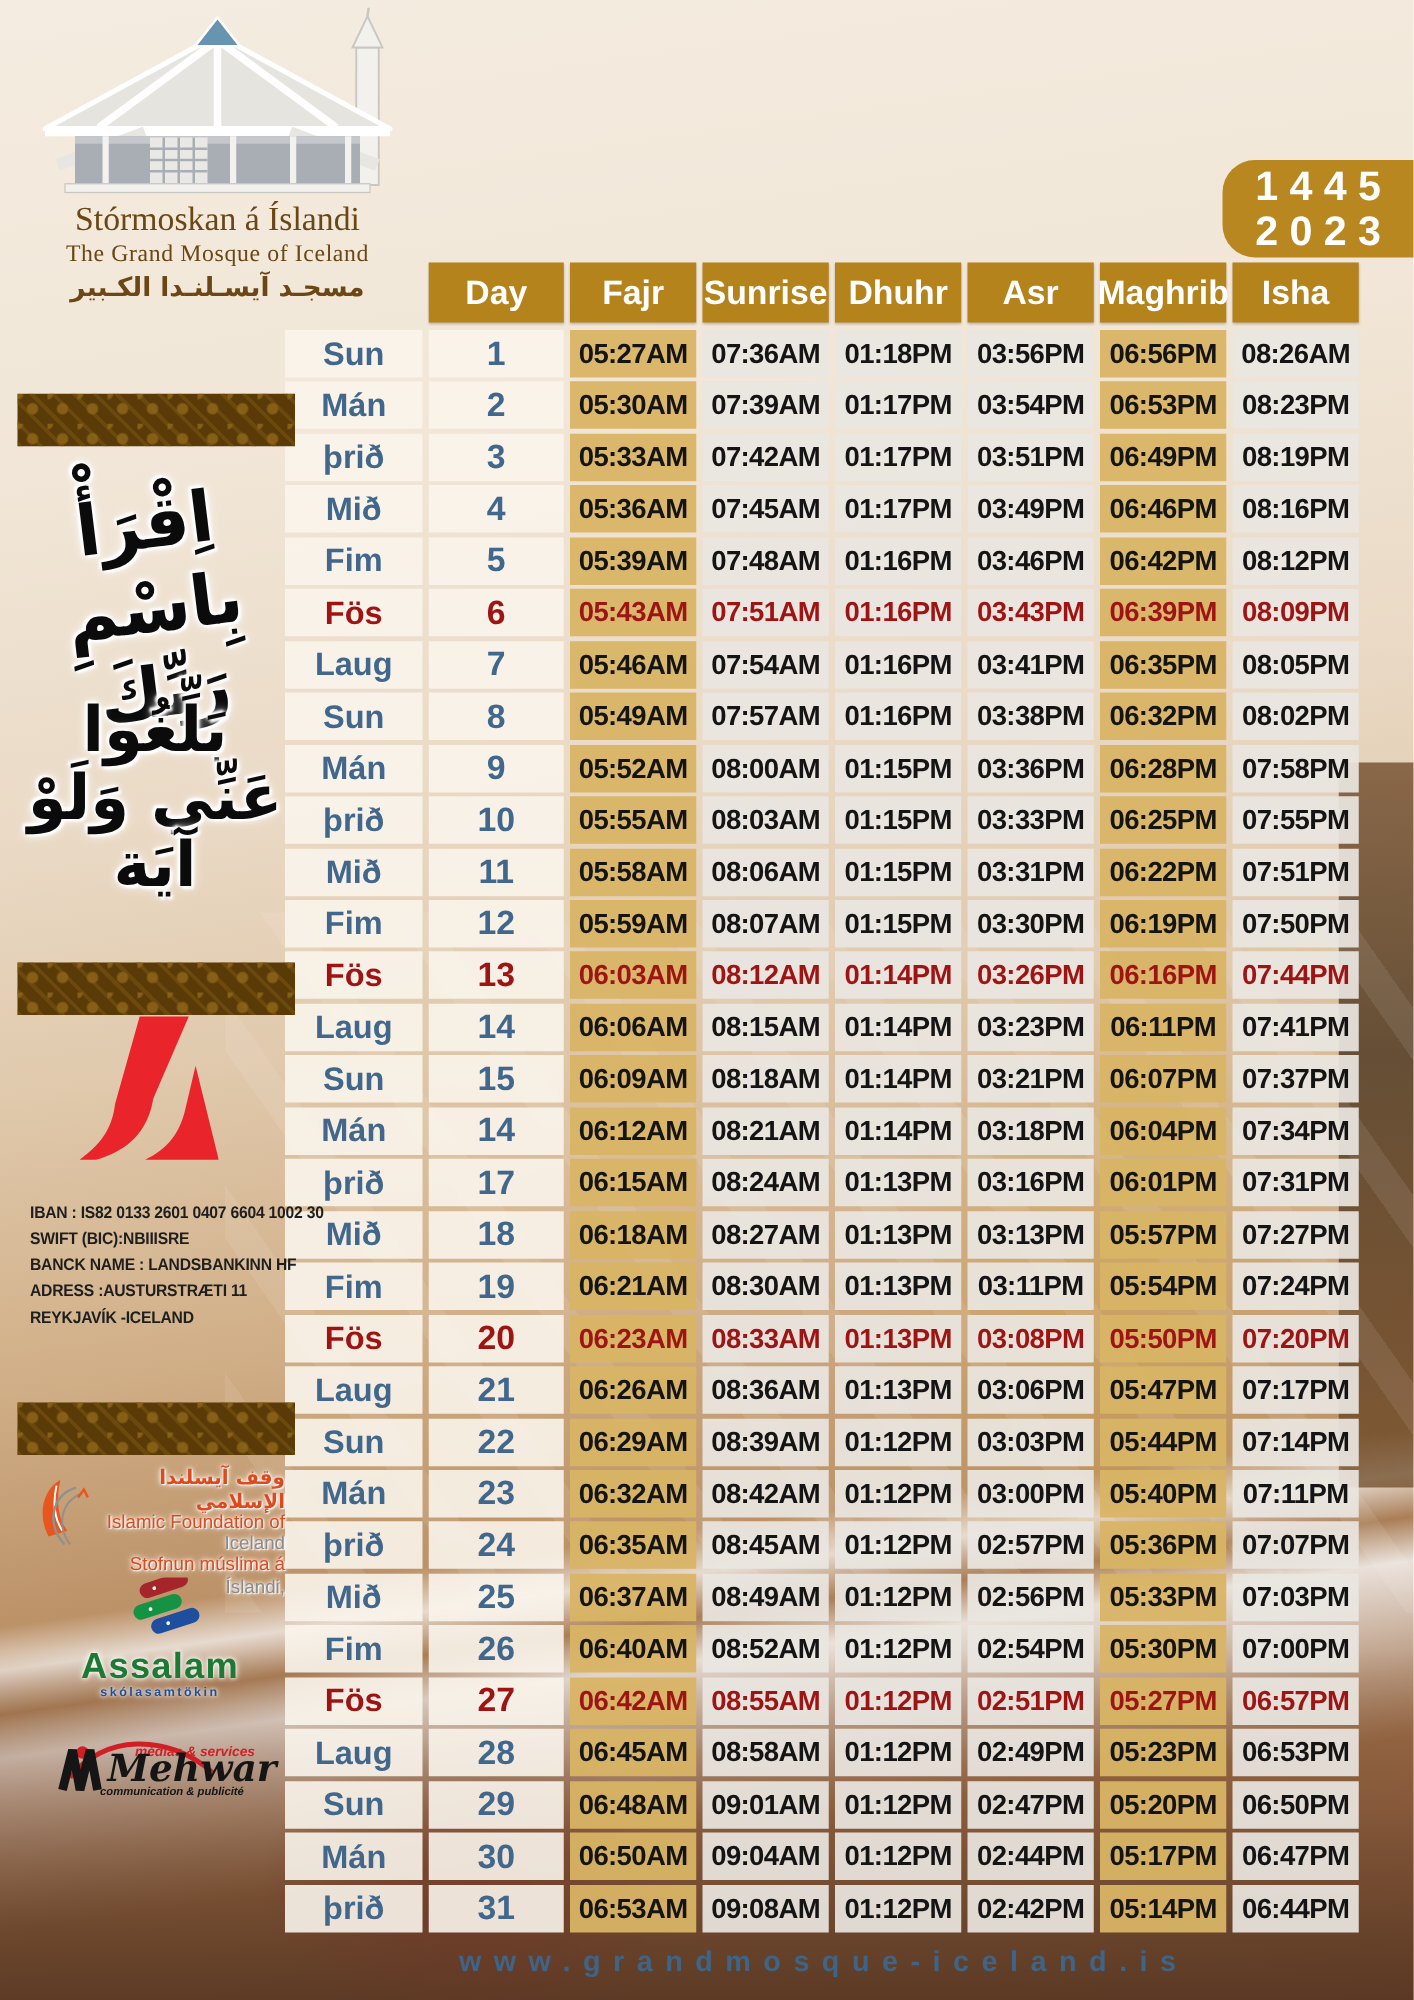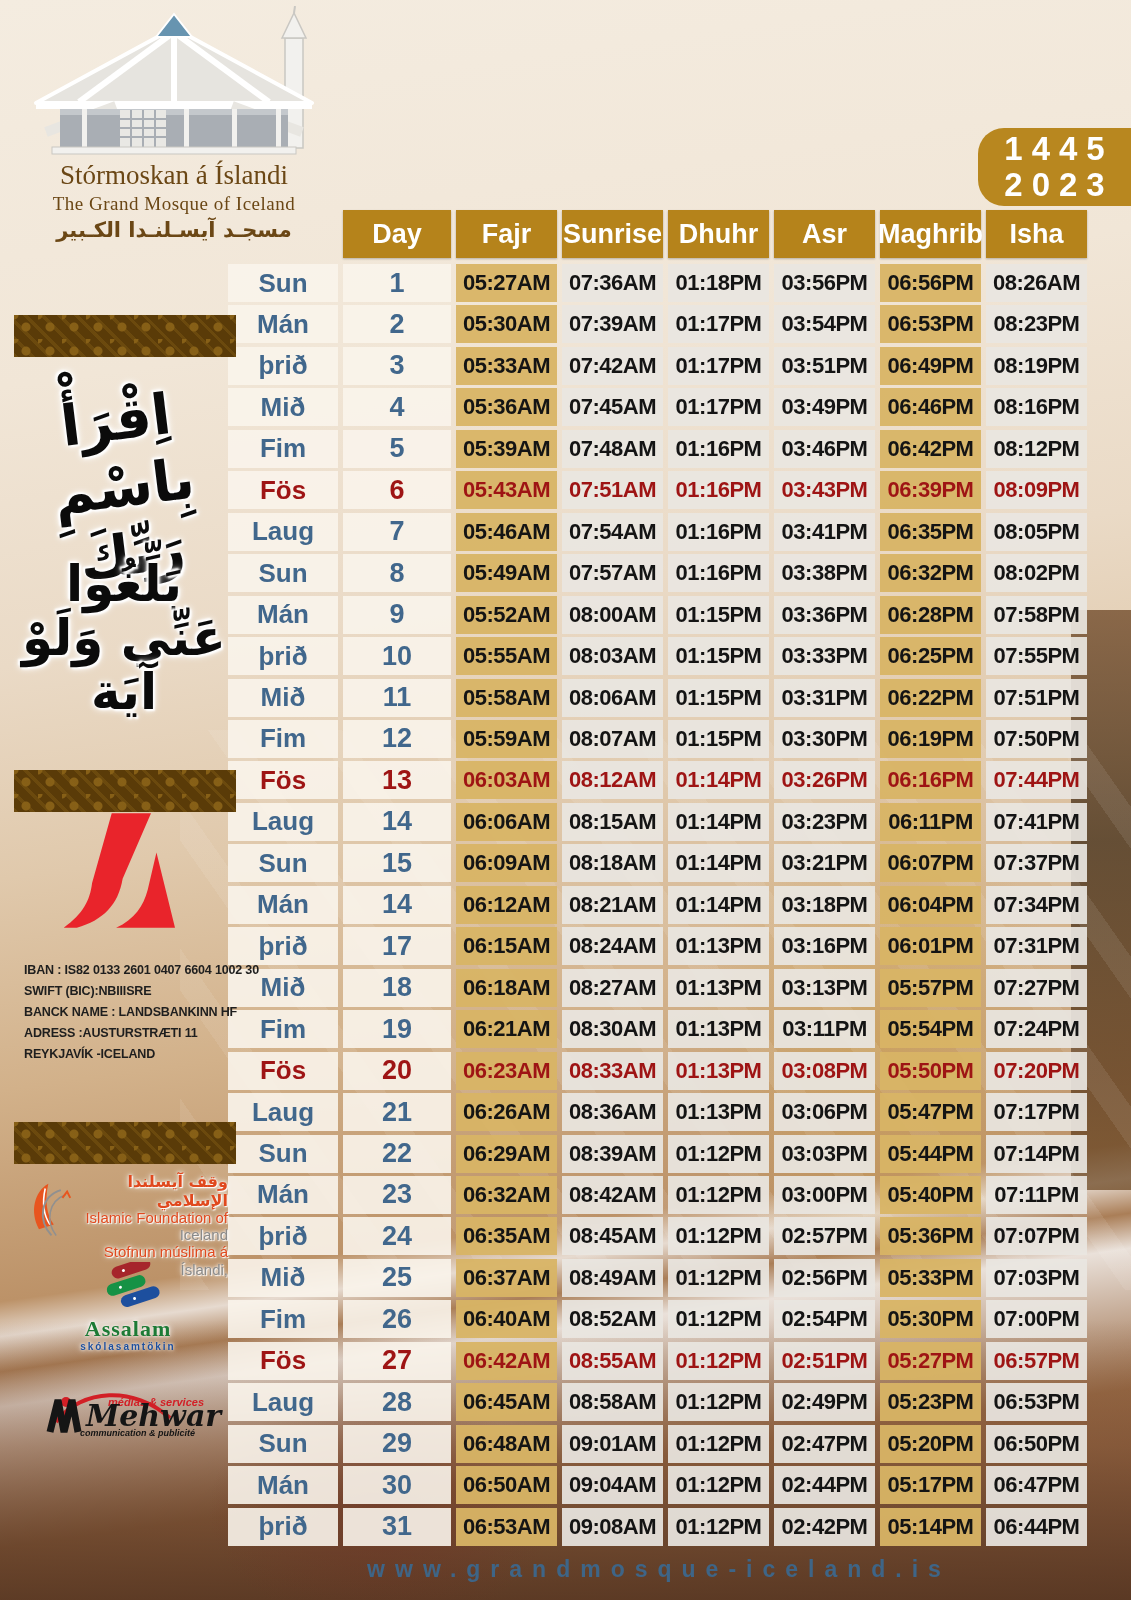--- a/index.html
+++ b/index.html
@@ -79,21 +79,21 @@
   .ifi-row{display:flex; align-items:flex-start;}
   .ifi-text{margin-left:2px; text-align:right;
     text-shadow:0 0 3px #fff,0 0 6px #fff,1px 1px 1px #fff;}
   .ifi-ar{font-family:"DejaVu Sans", sans-serif; font-weight:bold; font-size:16px; color:#E0491E; direction:rtl;}
   .ifi-en{font-size:15px; color:#E0491E; line-height:1.1;}
   .ifi-en .gray{color:#8A8A8A;}
   .ifi-is{font-size:15px; color:#E0491E; line-height:1.2;}
   .ifi-is .gray{color:#8A8A8A;}
   .assalam{position:absolute; left:58px; top:1262px; width:140px; text-align:center;
     text-shadow:0 0 3px #fff,0 0 6px #fff;}
-  .assalam-name{font-size:22px; font-weight:bold; color:#1D7A35; letter-spacing:1px; line-height:1;font-family:Liberation Serif, serif;}
+  .assalam-name{font-size:29px; font-weight:bold; color:#1D7A35; letter-spacing:1px; line-height:1;}
   .assalam-sub{font-size:10px; font-weight:bold; color:#1D4F9E; letter-spacing:2px; margin-top:1px;}
   .mehwar{position:absolute; left:42px; top:1388px; width:180px;}
   .mehwar-top{position:absolute; left:66px; top:8px; font-size:11px; font-weight:bold; font-style:italic; color:#D21F26; white-space:nowrap;}
   .mehwar-name{position:absolute; left:8px; top:2px; font-family:"DejaVu Serif", serif; font-style:italic; font-weight:bold; font-size:30px; color:#151515;}
   .mehwar-bottom{position:absolute; left:38px; top:40px; font-size:9px; font-weight:bold; font-style:italic; color:#151515; white-space:nowrap;}
   
   .footer-url{position:absolute; left:228px; top:1556px; width:862px; text-align:center;
     color:#3E6587; font-weight:bold; font-size:23px; letter-spacing:10px;}
 </style>
 </head>

